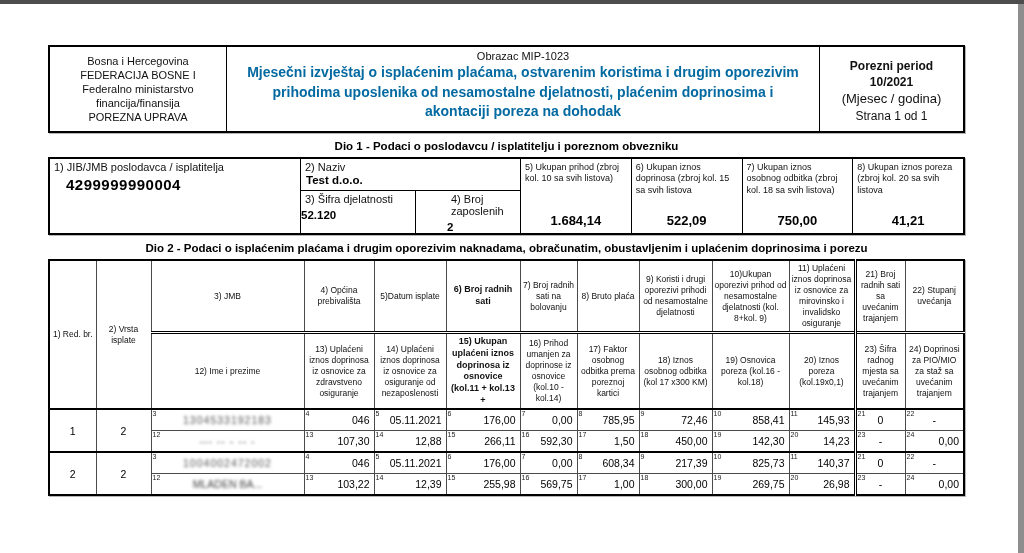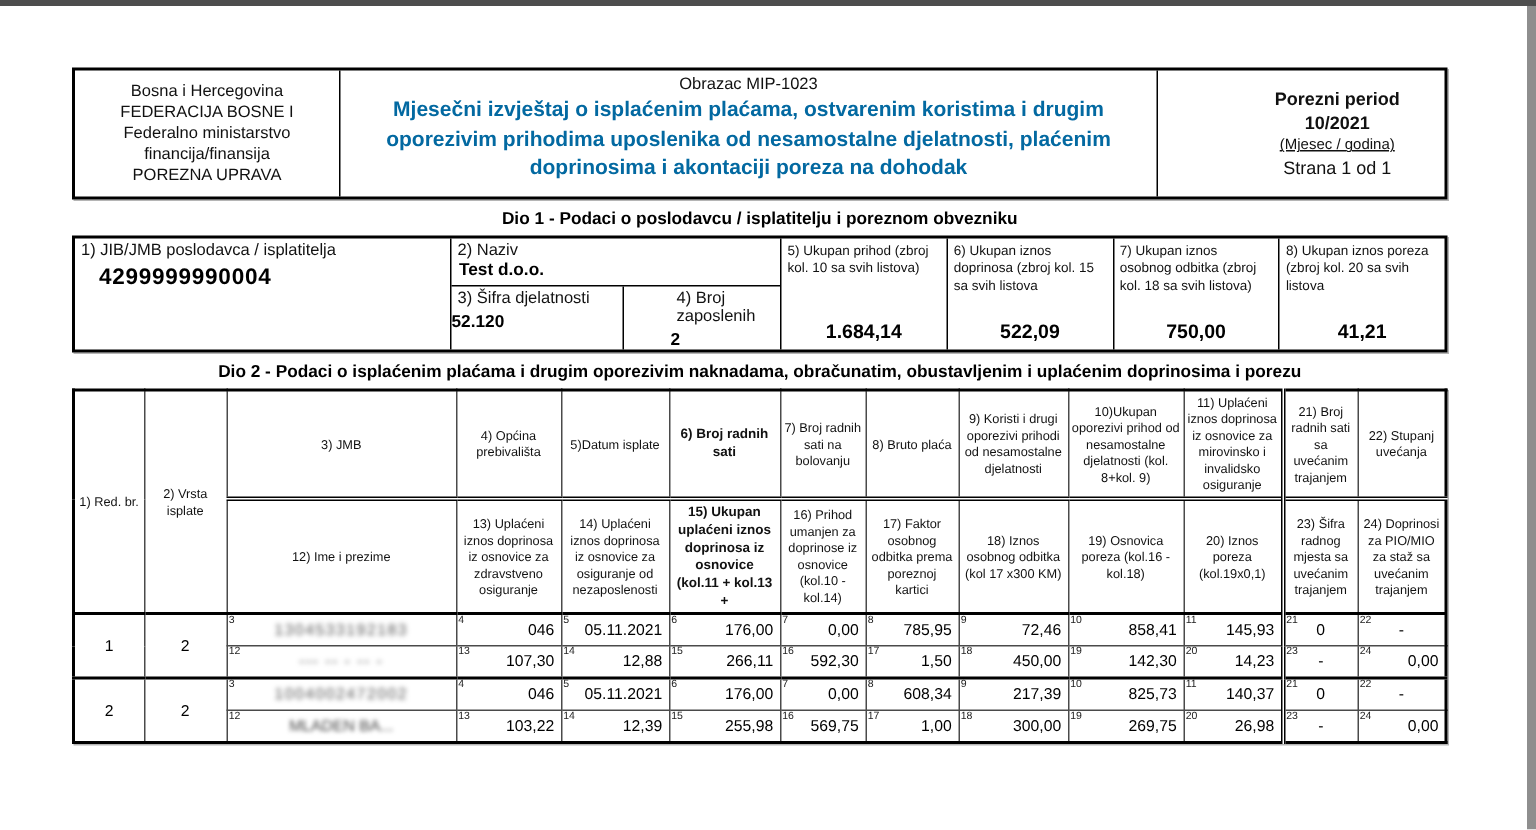--- a/index.html
+++ b/index.html
@@ -12,23 +12,23 @@
   .rightstrip{position:absolute;top:4px;right:0;width:6px;height:549px;background:#8e8e8e;}
   .page{position:absolute;left:48px;top:45px;width:917px;}
 
   
   .hdr{display:flex;border:2px solid #000;box-shadow:1px 1px 0 #b5b5b5;height:84px;background:#fff;}
   .hdr-left{width:176px;border-right:1px solid #000;display:flex;flex-direction:column;justify-content:center;
             text-align:center;font-size:11px;line-height:1.28;color:#111;}
   .hdr-center{flex:1;text-align:center;padding-top:3px;}
   .form-code{font-size:11px;color:#111;}
   .form-title{font-weight:bold;font-size:14px;line-height:1.4;padding:1px 16px 0 16px;color:#0369a1;}
-  .hdr-right{width:143px;border-left:1px solid #000;text-align:center;padding-top:11px;font-size:12px;line-height:1.35;color:#111;padding-left:48px;}
+  .hdr-right{width:143px;border-left:1px solid #000;text-align:center;padding-top:11px;font-size:12px;line-height:1.35;color:#111;}
   .hdr-right .b{font-weight:bold;font-size:12px;}
-  .hdr-right .small{font-size:10px;text-decoration:underline;}
+  .hdr-right .small{font-size:13px;}
 
   
   .section-title{text-align:center;font-weight:bold;font-size:11.5px;margin:7px 0 5px 0;color:#000;}
 
   
   .dio1{display:flex;border:2px solid #000;box-shadow:1px 1px 0 #b5b5b5;height:74px;background:#fff;}
   .lbl{font-size:11px;color:#111;padding:2px 4px 0 4px;}
   .lbl-sm{font-size:9px;color:#111;padding:3px 4px 0 4px;line-height:1.25;}
   .d1-jib{width:250px;border-right:1px solid #000;}
   .jib-val{font-weight:bold;font-size:15px;padding:3px 0 0 16px;letter-spacing:0.5px;}

